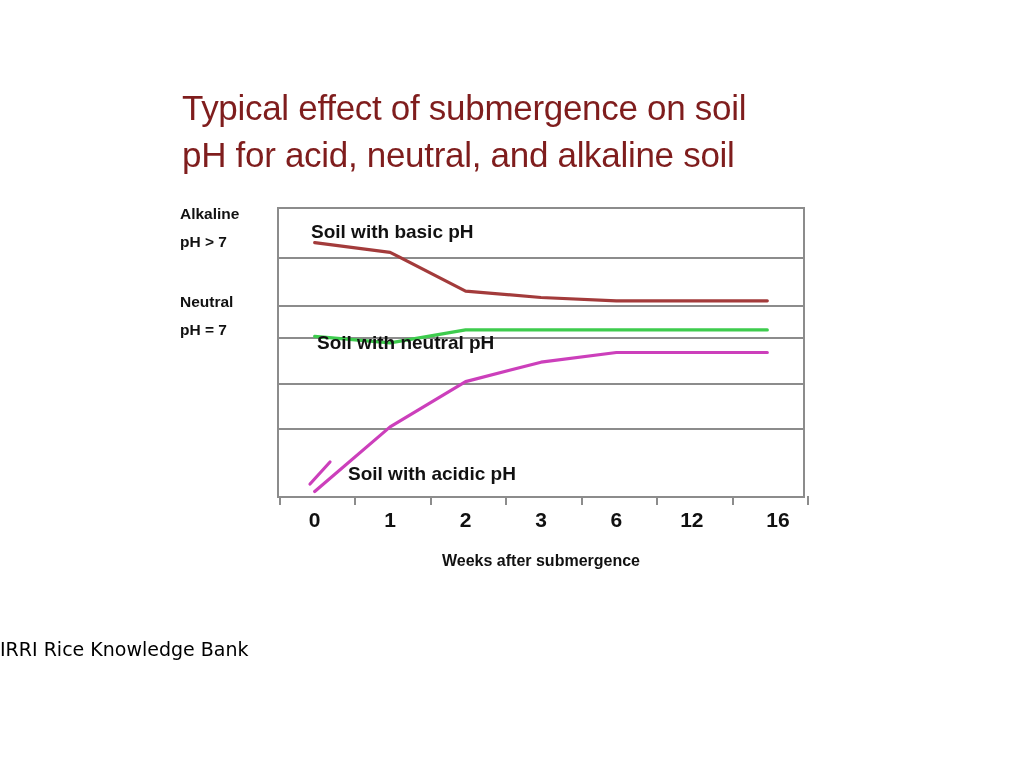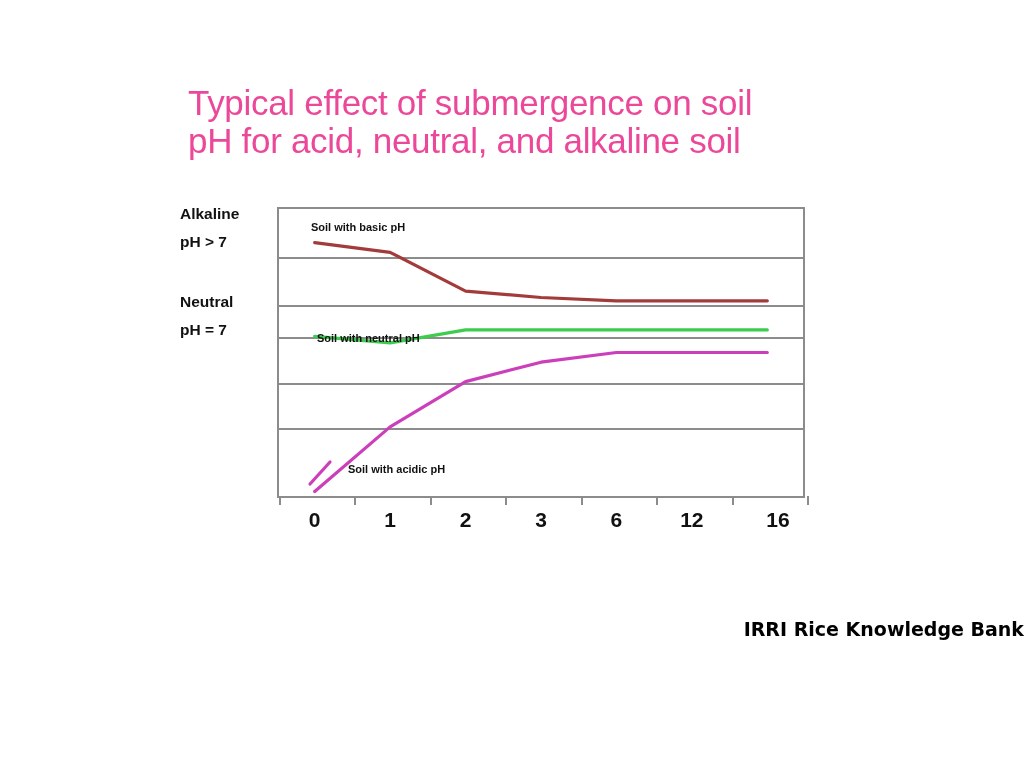--- a/index.html
+++ b/index.html
@@ -20,28 +20,28 @@
     position: absolute;
     left: 0; top: 0;
     width: 1024px;
     height: 768px;
     background: #ffffff;
   }
 
   
   .chart-title {
     position: absolute;
-    left: 188px;
+    left: 182px;
     top: 84px;
     width: 700px;
     font-family: "Liberation Sans", sans-serif;
     font-size: 35px;
     font-weight: 400;
-    line-height: 38px;
-    color: #ec4899;
+    line-height: 47px;
+    color: #7f1d1d;
     letter-spacing: -0.3px;
     white-space: pre-line;
   }
 
   
   .figure {
     position: absolute;
     left: 180px;
     top: 196px;
     width: 660px;
@@ -118,21 +118,21 @@
     width: 528px;
     text-align: center;
     font-size: 16px;
     font-weight: bold;
     color: #111111;
   }
 
   
   .series-label {
     position: absolute;
-    font-size: 11px;
+    font-size: 19px;
     font-weight: bold;
     color: #111111;
     white-space: nowrap;
     background: transparent;
   }
   .lbl-basic   { left: 311px; top: 221px; }
   .lbl-neutral { left: 317px; top: 332px; }
   .lbl-acidic  { left: 348px; top: 463px; }
 
   svg.lines {
@@ -141,26 +141,26 @@
     top: 0;
     width: 1024px;
     height: 768px;
     pointer-events: none;
   }
 
   
   .caption {
     position: absolute;
     left: 0;
-    top: 618px;
-    width: 1024px;
-    text-align: right;
+    top: 638px;
+    width: 1024px;
+    text-align: left;
     font-family: "DejaVu Sans", sans-serif;
     font-size: 19px;
-    font-weight: 700;
+    font-weight: 400;
     color: #000000;
   }
 </style>
 </head>
 <body>
 
 <div id="slide">
 
   <div class="chart-title">Typical effect of submergence on soil
 pH for acid, neutral, and alkaline soil</div>
@@ -191,20 +191,21 @@
     <div class="xticklabels" id="xticklabels">
         <div class="xticklabel" style="left: 37.7143px;">0</div>
         <div class="xticklabel" style="left: 113.143px;">1</div>
         <div class="xticklabel" style="left: 188.571px;">2</div>
         <div class="xticklabel" style="left: 264px;">3</div>
         <div class="xticklabel" style="left: 339.429px;">6</div>
         <div class="xticklabel" style="left: 414.857px;">12</div>
         <div class="xticklabel" style="left: 501px;">16</div>
       </div>
 
+    <div class="xaxis-title">Weeks after submergence</div>
   </div>
 
   <svg class="lines" id="series-svg" viewBox="0 0 1024 768">
       <polyline points="314.7,242.6 390.1,252.3 465.6,291.1 541.0,297.5 616.4,300.8 691.9,300.8 767.3,300.8" fill="none" stroke="#a33b3b" stroke-width="3.2" stroke-linejoin="round" stroke-linecap="round"></polyline>
       <polyline points="314.7,336.3 390.1,342.8 465.6,329.9 541.0,329.9 616.4,329.9 691.9,329.9 767.3,329.9" fill="none" stroke="#3ecc4e" stroke-width="3.2" stroke-linejoin="round" stroke-linecap="round"></polyline>
       <polyline points="314.7,491.5 390.1,426.9 465.6,381.6 541.0,362.2 616.4,352.5 691.9,352.5 767.3,352.5" fill="none" stroke="#cc3fbb" stroke-width="3.2" stroke-linejoin="round" stroke-linecap="round"></polyline>
       <line x1="310" y1="484" x2="330" y2="462" stroke="#cc3fbb" stroke-width="3.2" stroke-linecap="round"></line>
     </svg>
 
   <div class="series-label lbl-basic">Soil with basic pH</div>

